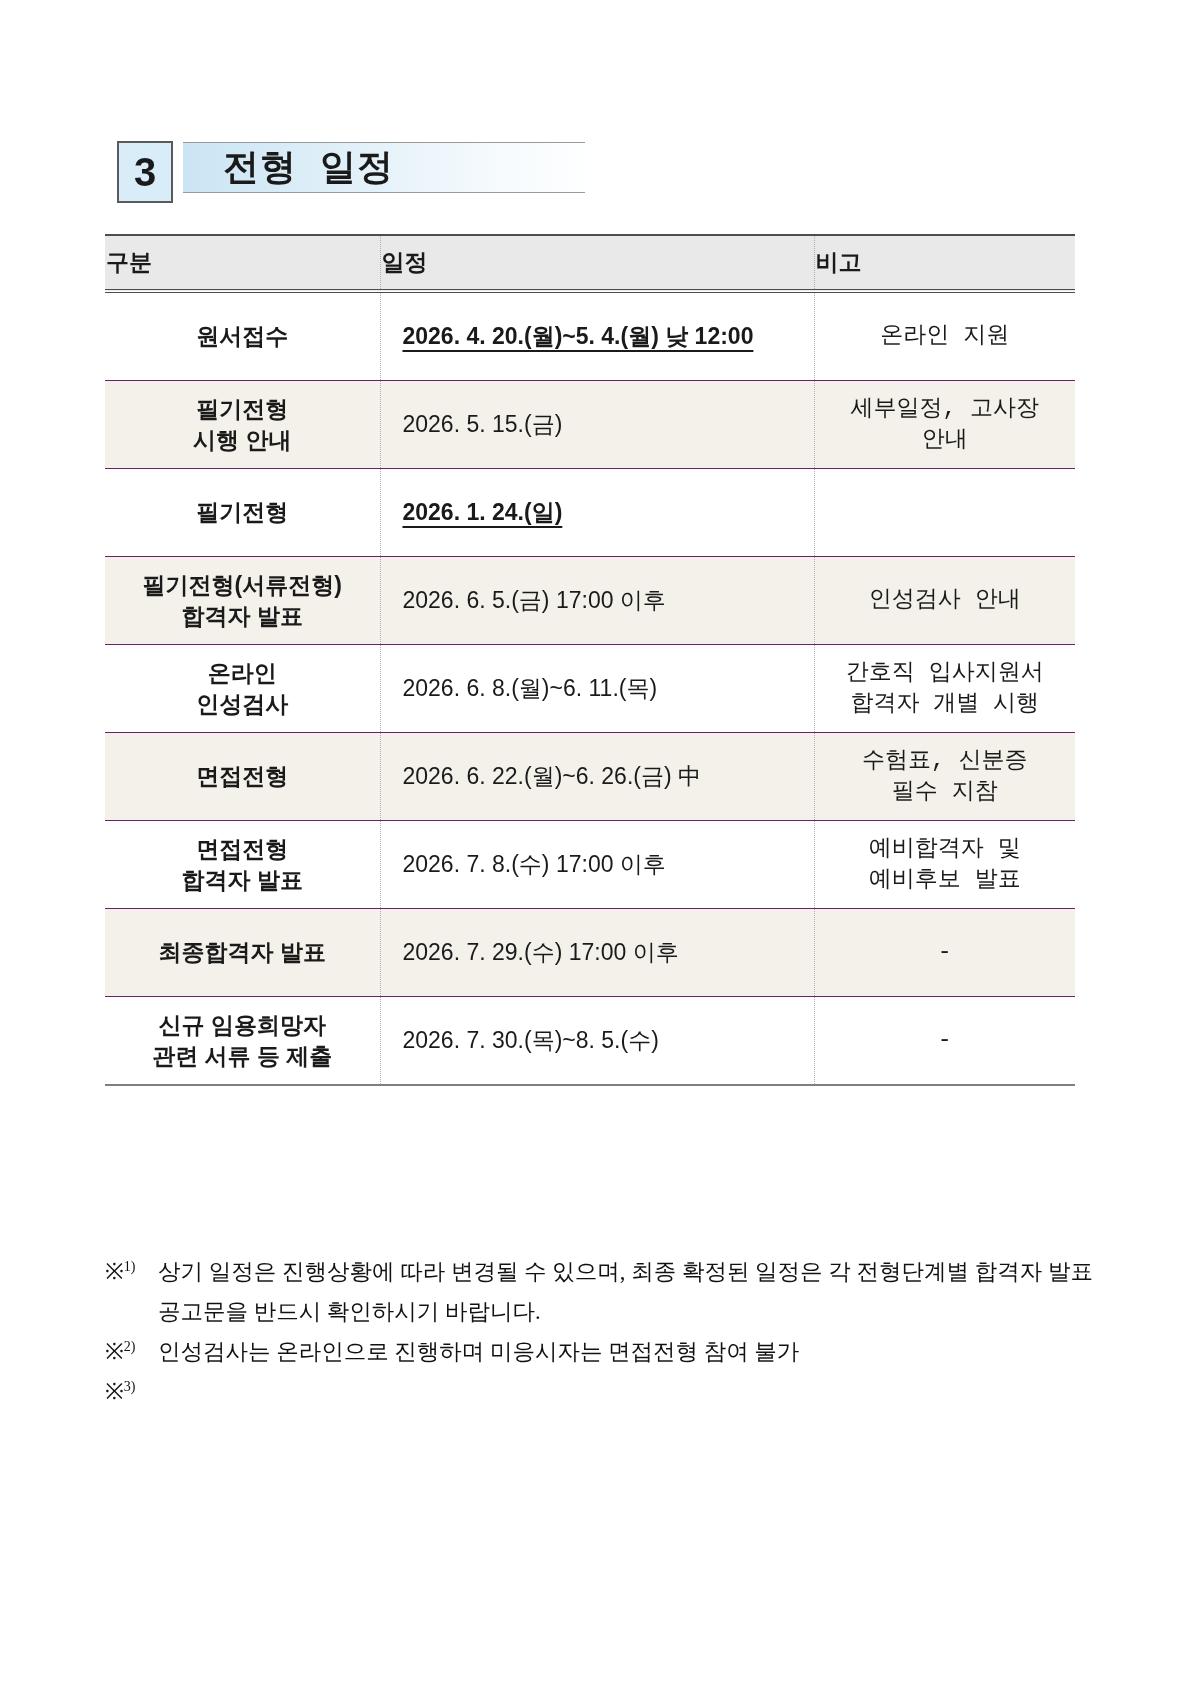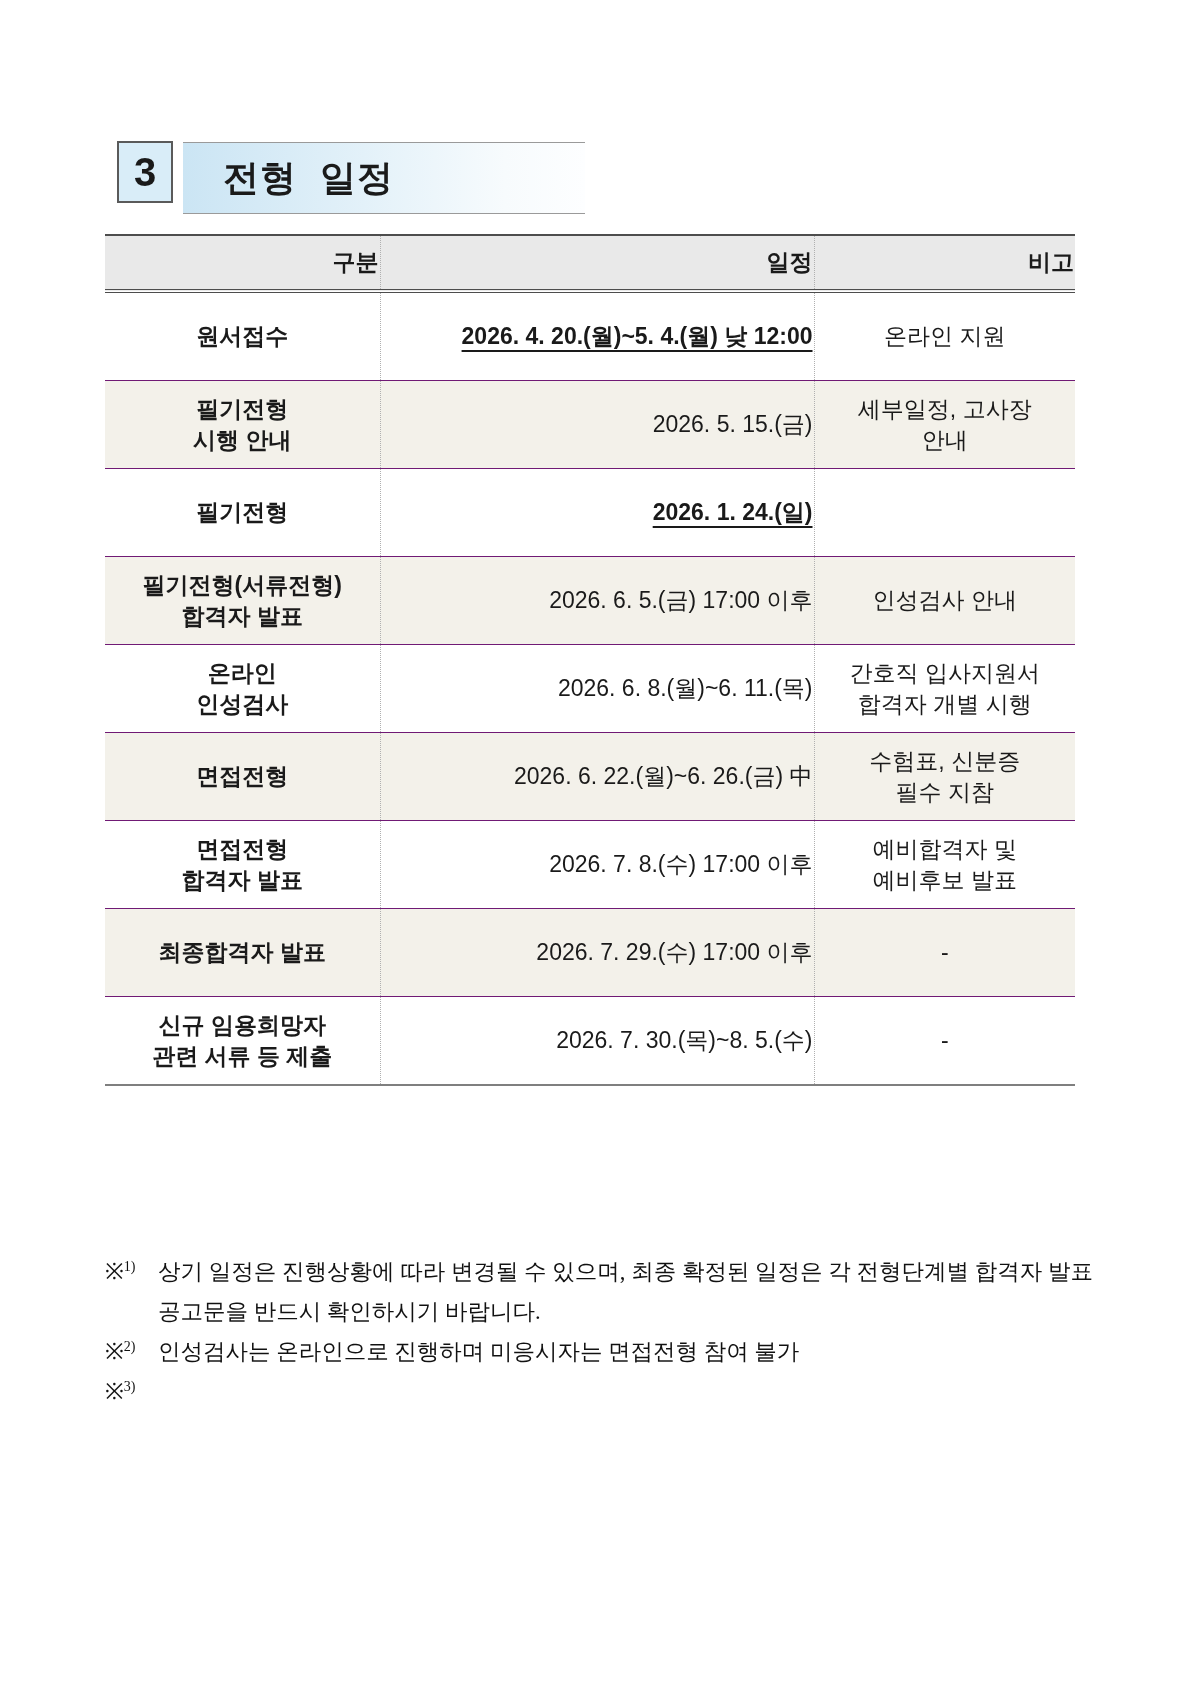--- a/index.html
+++ b/index.html
@@ -18,21 +18,21 @@
   }
   .badge{
     width:52px;height:58px;
     background:#d9edf8;
     border:2px solid #5a5a5a;
     display:flex;align-items:center;justify-content:center;
     font-size:40px;font-weight:bold;
   }
   .title-bar{
     margin-left:10px;
-    width:402px;height:72px;
+    width:402px;height:51px;
     border-top:1px solid #9a9a9a;
     border-bottom:1px solid #9a9a9a;
     background:linear-gradient(to right,#cbe5f4 0%,#e3f1f9 45%,#f7fbfd 80%,#fdfeff 100%);
     display:flex;align-items:center;
     padding-left:40px;box-sizing:border-box;
     margin-top:1px;
   }
   .title-text{
     font-size:36px;font-weight:bold;
     letter-spacing:1px;word-spacing:12px;
@@ -44,36 +44,36 @@
     border-collapse:collapse;table-layout:fixed;
     font-size:23px;
   }
   col.c1{width:275px;} col.c2{width:434px;} col.c3{width:261px;}
   table.sched th{
     background:#e9e9e9;
     border-top:2px solid #4d4d4d;
     border-bottom:4px double #4d4d4d;
     height:51px;
     font-size:23px;font-weight:bold;
-    text-align:right;vertical-align:middle;
+    text-align:left;vertical-align:middle;
   }
   table.sched th + th{border-left:1px dotted #b0b0b0;}
   table.sched td{
     height:85px;
     border-top:1px solid #701a75;
     vertical-align:middle;
     white-space:pre-line;
     line-height:1.32;
   }
   table.sched td + td{border-left:1px dotted #b0b0b0;}
   table.sched tbody tr:last-child td{border-bottom:2px solid #7f7f7f;}
   table.sched tr.alt{background:#f3f1ea;}
   td.cat{font-weight:bold;text-align:center;}
-  td.sched{text-align:right;padding-left:22px;}
-  td.note{text-align:center;}
+  td.sched{text-align:left;padding-left:22px;}
+  td.note{text-align:center;font-family:Liberation Mono, monospace;}
   td.emph{font-weight:bold;}
   td.emph .u{text-decoration:underline;text-underline-offset:6px;}
   
   .footnotes{
     position:absolute;left:105px;top:1252px;
     width:988px;
     font-family:"Liberation Serif","DejaVu Serif",serif;
     font-size:22.5px;line-height:1.78;
     color:#111111;
   }

